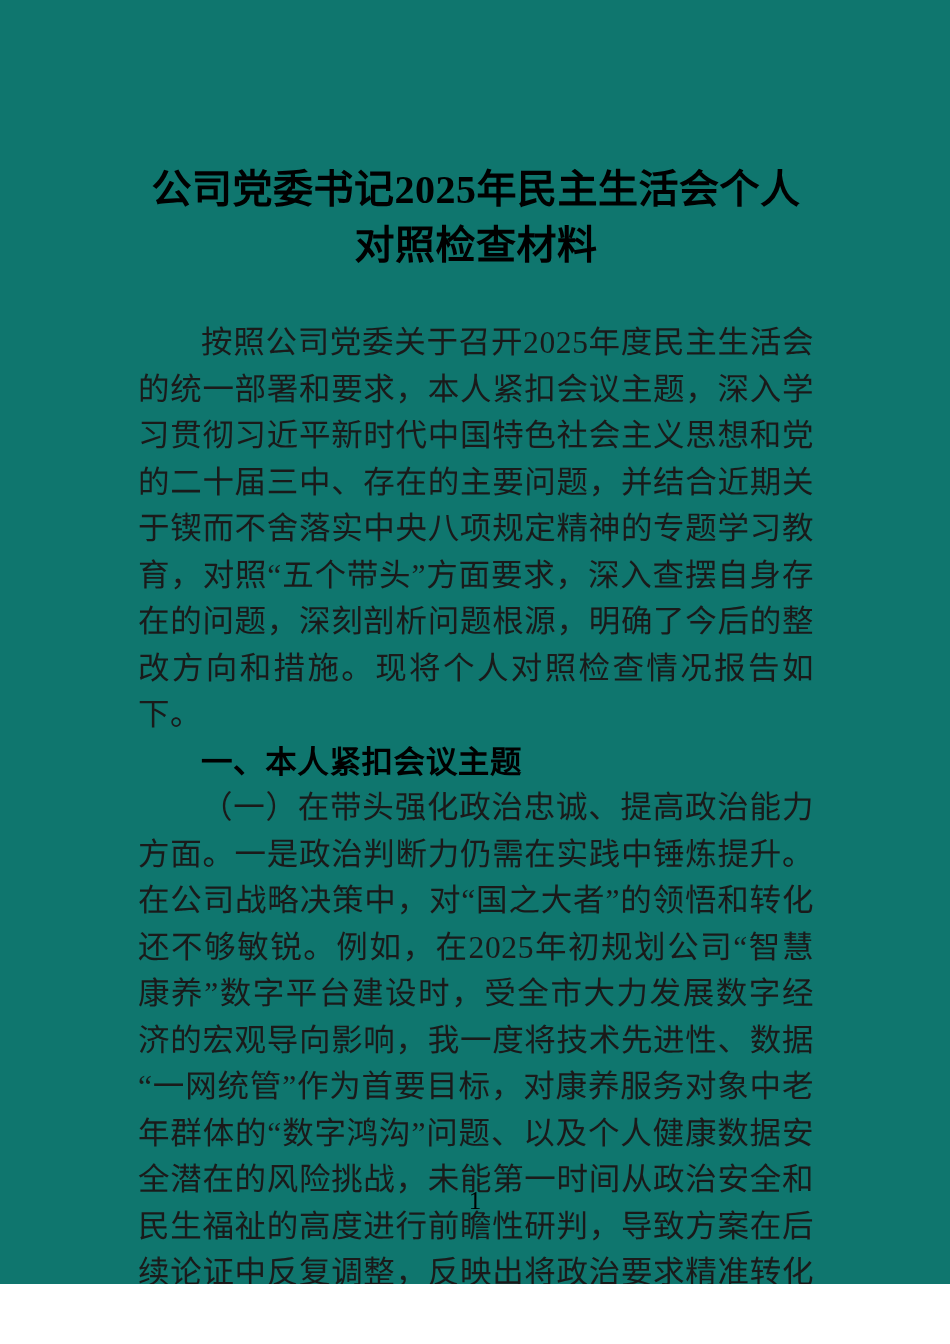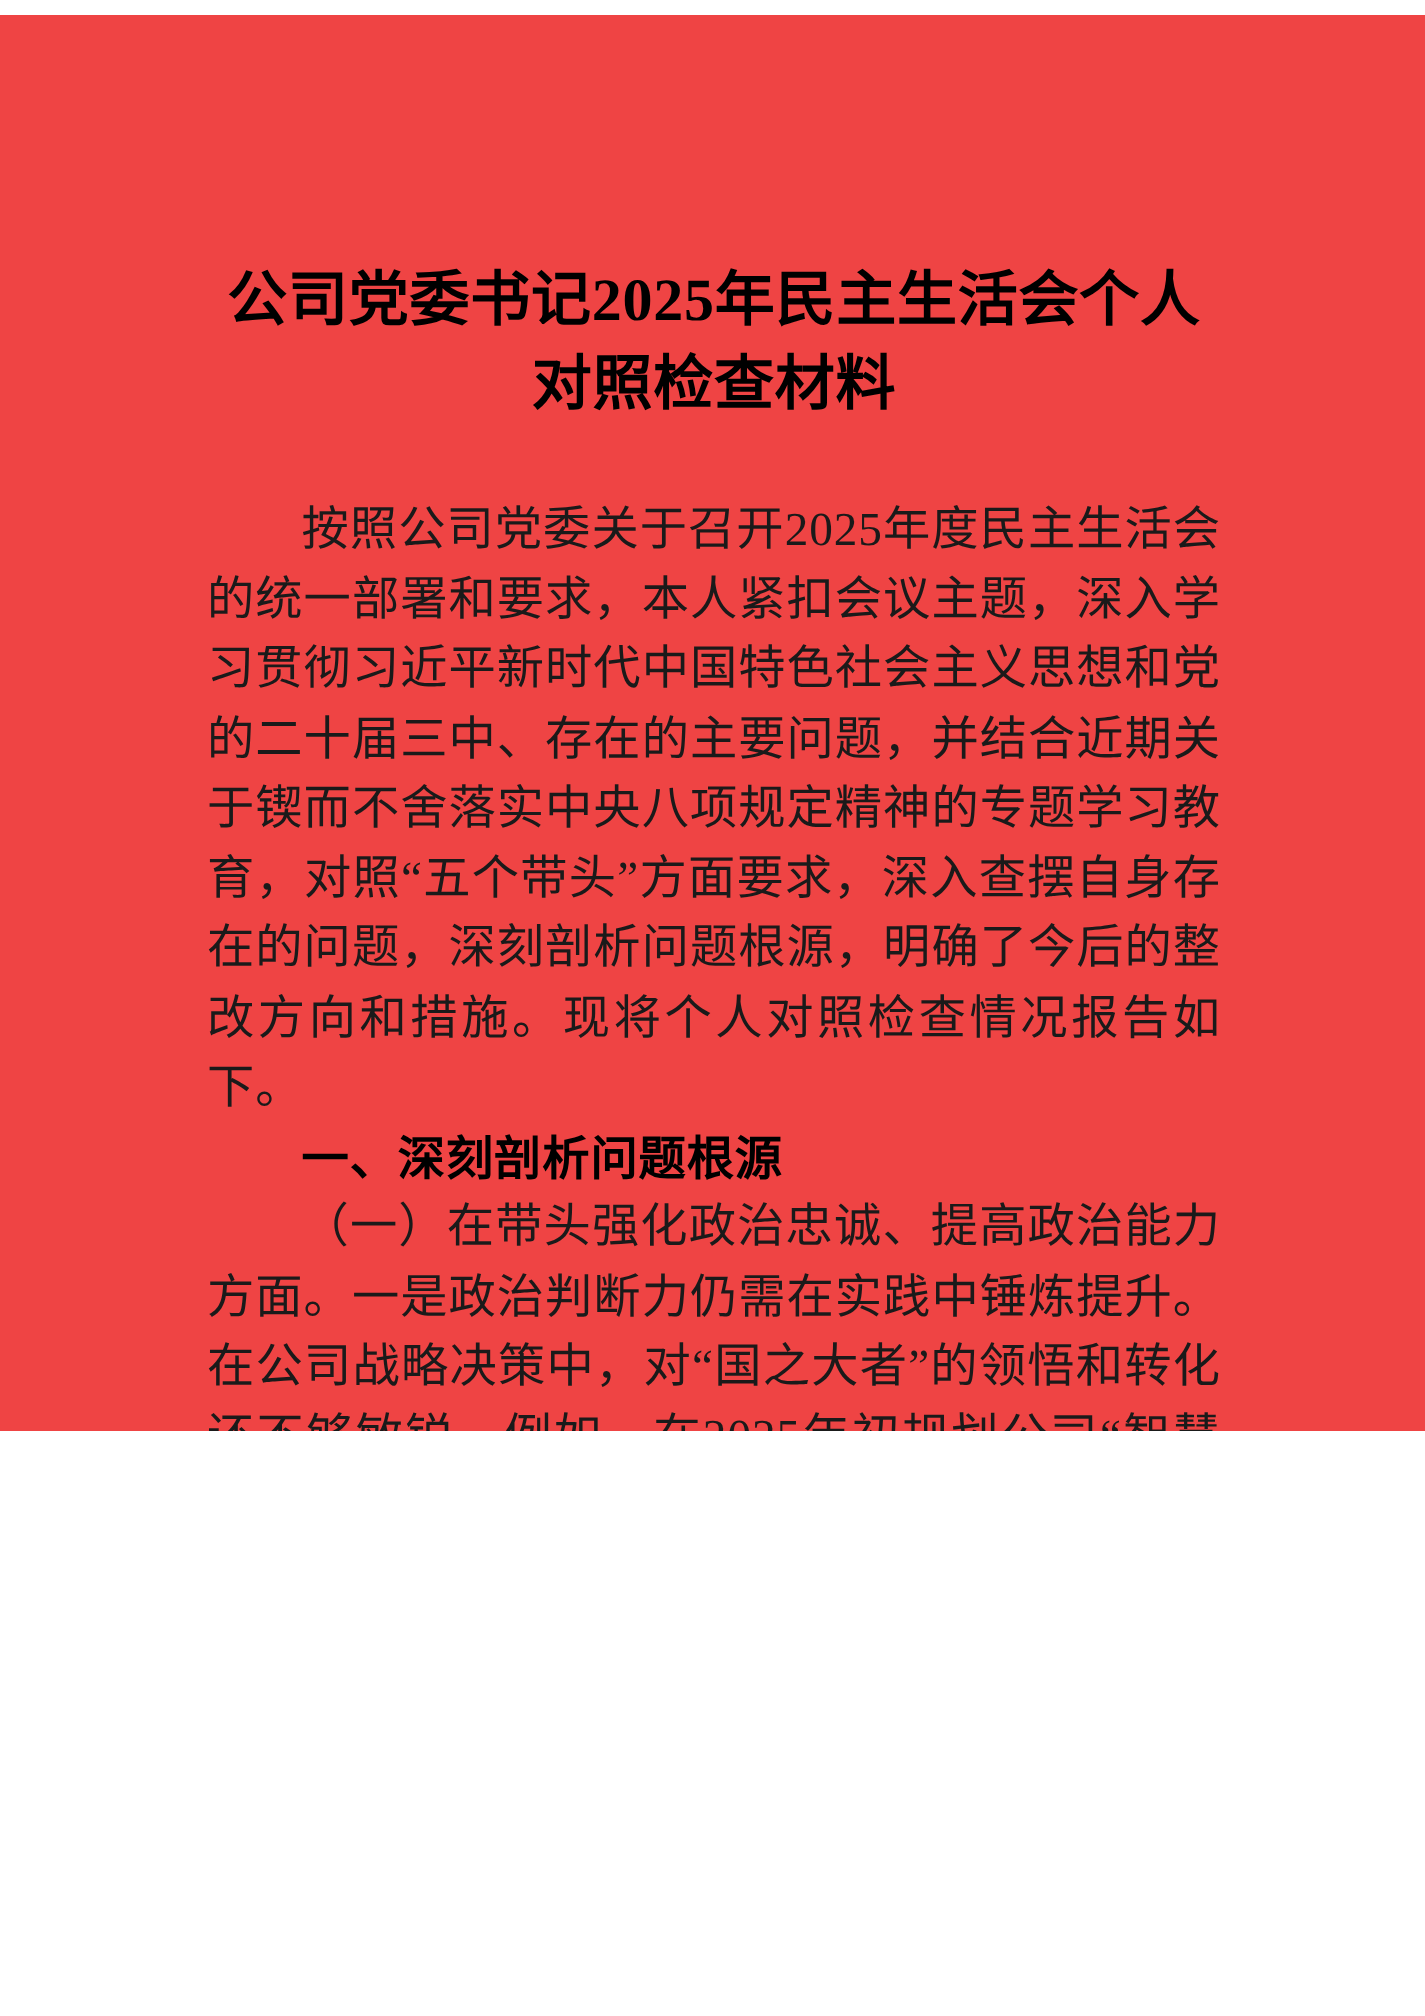--- a/index.html
+++ b/index.html
@@ -5,23 +5,23 @@
 <style>
   html, body {
     margin: 0;
     padding: 0;
     background: #ffffff;
   }
 
   .page {
     position: relative;
     width: 950px;
-    height: 944px;
-    margin: 10px auto;
-    background: #ef4444;
+    height: 1284px;
+    margin: 0 auto;
+    background: #0f766e;
     overflow: hidden;
     box-sizing: border-box;
   }
 
   .doc-body {
     position: absolute;
     left: 138px;
     top: 0;
     width: 676px;
   }
@@ -88,21 +88,21 @@
 <body>
 
 <div class="page">
 
   <div class="doc-body">
 
     <h1 class="doc-title"><span>公司党委书记2025年民主生活会个人对照检查材料</span></h1>
 
     <p class="para first"><span>按照公司党委关于召开2025年度民主生活会的统一部署和要求，本人紧扣会议主题，深入学习贯彻习近平新时代中国特色社会主义思想和党的二十届三中、存在的主要问题，并结合近期关于锲而不舍落实中央八项规定精神的专题学习教育，对照“五个带头”方面要求，深入查摆自身存在的问题，深刻剖析问题根源，明确了今后的整改方向和措施。现将个人对照检查情况报告如下。</span></p>
 
-    <p class="heading-1"><span>一、深刻剖析问题根源</span></p>
+    <p class="heading-1"><span>一、本人紧扣会议主题</span></p>
 
     <p class="para"><span>（一）在带头强化政治忠诚、提高政治能力方面。一是政治判断力仍需在实践中锤炼提升。在公司战略决策中，对“国之大者”的领悟和转化还不够敏锐。例如，在2025年初规划公司“智慧康养”数字平台建设时，受全市大力发展数字经济的宏观导向影响，我一度将技术先进性、数据“一网统管”作为首要目标，对康养服务对象中老年群体的“数字鸿沟”问题、以及个人健康数据安全潜在的风险挑战，未能第一时间从政治安全和民生福祉的高度进行前瞻性研判，导致方案在后续论证中反复调整，反映出将政治要求精准转化为企业发展战略的判断力尚有欠缺。二是将中央大政方针</span></p>
 
   </div>
 
   <div class="page-number"><span>1</span></div>
 
 </div>
 
 </body></html>

